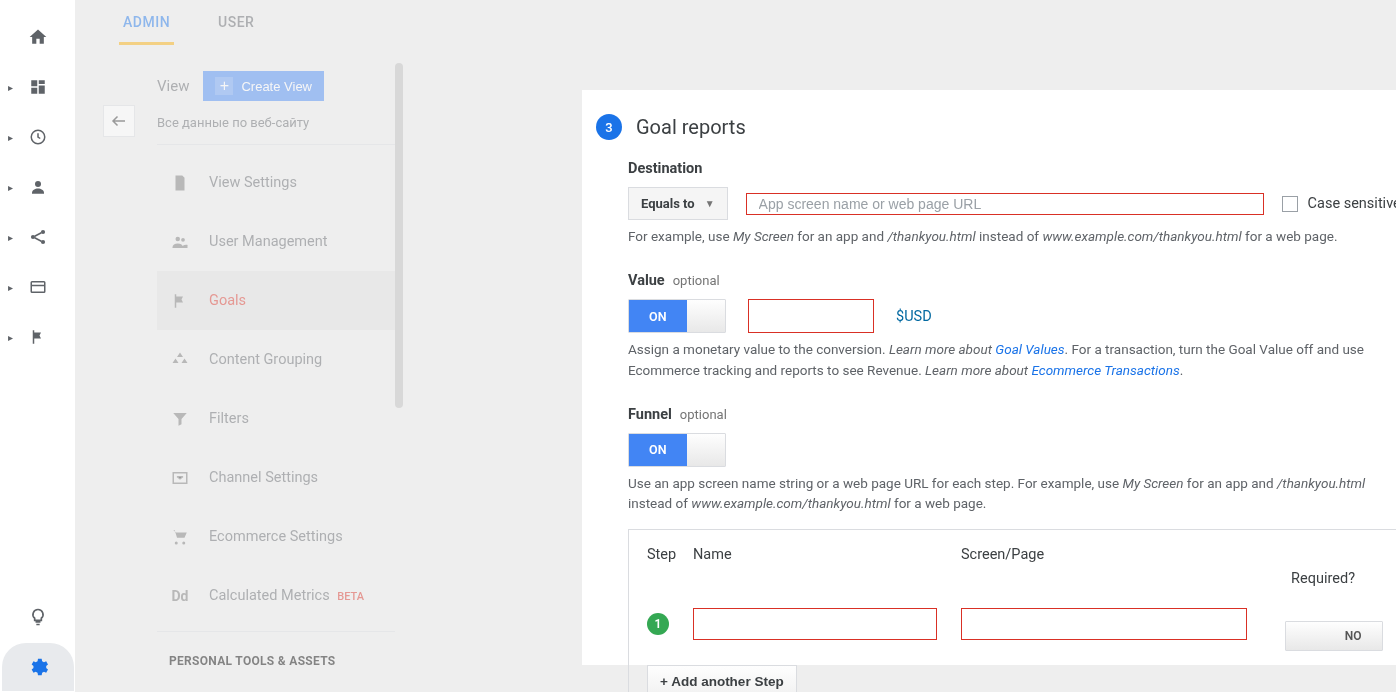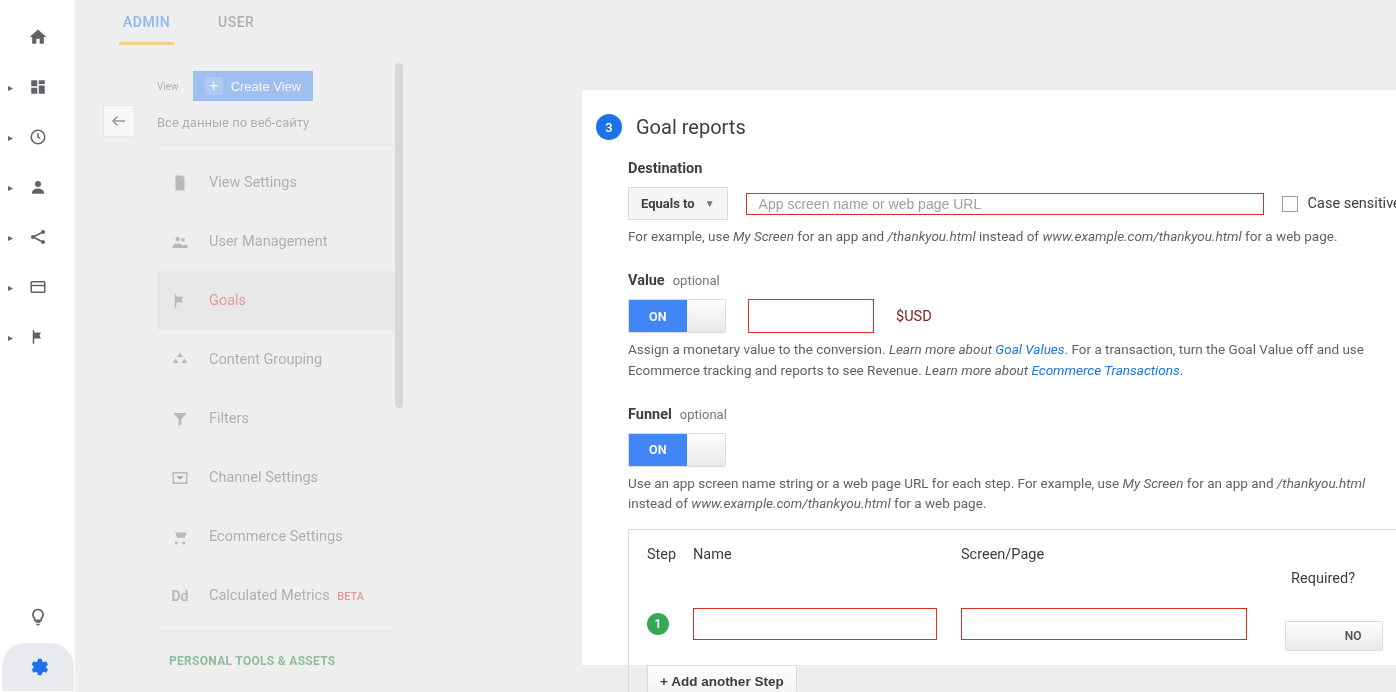--- a/index.html
+++ b/index.html
@@ -23,32 +23,32 @@
   .tab { padding: 14px 4px 12px; font-size: 14px; font-weight: 500; letter-spacing: .5px; color: #5f6368; cursor: pointer; border-bottom: 3px solid transparent; }
   .tab.active { color: #1a73e8; border-bottom-color: #f9ab00; }
   
   .admin-body { display: flex; padding: 18px 0 0 20px; position: relative; }
   .back-pill { position: absolute; left: 28px; top: 105px; width: 32px; height: 32px; border: 1px solid #dadce0; background: #fff; display: flex; align-items: center; justify-content: center; font-size: 16px; color: #333; cursor: pointer; z-index: 0; }
   
   .view-col { width: 300px; padding-left: 62px; position: relative; }
   .scroll-track { position: absolute; right: -8px; top: 0; width: 8px; height: 345px; background: #bdbdbd; border-radius: 4px; }
   
   .view-head { display: flex; align-items: center; gap: 14px; padding: 8px 0 14px; }
-  .view-head-label { font-size: 10px; color: #5f6368; }
+  .view-head-label { font-size: 15px; color: #5f6368; }
   .create-btn { background: #4285f4; color: #fff; font-size: 13px; font-weight: 500; padding: 6px 12px; border: none; display: flex; align-items: center; gap: 8px; cursor: pointer; }
   .create-btn .plus { width: 18px; height: 18px; background: rgba(255,255,255,.18); display:flex; align-items:center; justify-content:center; font-size:16px; line-height:1; }
   .view-subtitle { font-size: 13px; color: #5f6368; padding-bottom: 14px; border-bottom: 1px solid #dadce0; }
   
   .menu { margin-top: 8px; }
   .menu-item { display: flex; align-items: center; gap: 18px; height: 59px; padding: 0 12px; font-size: 14.5px; color: #5f6368; cursor: pointer; }
   .menu-item.active { background: #e0e0e0; color: #d93025; }
   .menu-item .mi-icon { width: 22px; color: #757575; display:flex; align-items:center; justify-content:center; }
   .menu-item.active .mi-icon { color: #757575; }
   .beta { color: #d93025; font-size: 11px; font-weight: 500; margin-left: 4px; }
-  .section-head { font-size: 12px; font-weight: 700; color: #15803d; letter-spacing: .3px; padding: 22px 12px 10px; border-top: 1px solid #dadce0; margin-top: 6px; }
+  .section-head { font-size: 12px; font-weight: 700; color: #000000; letter-spacing: .3px; padding: 22px 12px 10px; border-top: 1px solid #dadce0; margin-top: 6px; }
   
   
   .panel { position: absolute; left: 507px; top: 90px; width: 862px; height: 575px; background: #fff; z-index: 2; }
   .panel-inner { padding: 24px 40px 24px 46px; }
   .step-header { display: flex; align-items: center; gap: 14px; margin-bottom: 20px; margin-left: -32px; }
   .step-num { width: 26px; height: 26px; border-radius: 50%; background: #1a73e8; color: #fff; font-size: 13px; font-weight: 500; display:flex; align-items:center; justify-content:center; }
   .step-title { font-size: 20px; color: #3c4043; font-weight: 400; }
   
   .field-label { font-size: 14.5px; font-weight: 700; color: #3c4043; margin-bottom: 10px; }
   .opt-tag { font-size: 13px; font-weight: 400; color: #757575; margin-left: 8px; }
@@ -70,21 +70,21 @@
   
   .toggle-row { display:flex; align-items:center; gap: 22px; }
   .toggle { width: 98px; height: 34px; border: 1px solid #dadce0; border-radius: 1px; display:flex; overflow:hidden; cursor:pointer; }
   .toggle .on { flex: 0 0 60%; background: #4285f4; color:#fff; font-size:12.5px; font-weight:600; display:flex; align-items:center; justify-content:center; }
   .toggle .off { flex: 1; background: linear-gradient(#fefefe,#e8e8e8); }
   .toggle.small { width: 98px; height: 30px; }
   .toggle.no .on { flex: 0 0 40%; background: linear-gradient(#fefefe,#e8e8e8); color:#555; font-weight:600; font-size:12px; }
   .toggle.no .off { flex: 0 0 60%; background: linear-gradient(#fefefe,#e8e8e8); display:flex; align-items:center; justify-content:center; font-size:12px; font-weight:600; color:#555; }
   
   .val-input { width: 126px; height: 34px; border: 1px solid #d93025; padding: 0 8px; }
-  .currency { font-size: 14.5px; color: #7f1d1d; }
+  .currency { font-size: 14.5px; color: #0369a1; }
   
   .funnel-box { border: 1px solid #dadce0; margin-top: 16px; padding: 16px 18px 18px; }
   .fhcols { display:flex; font-size: 14.5px; color: #3c4043; margin-bottom: 10px; }
   .fcol-step { width: 46px; }
   .fcol-name { width: 268px; }
   .fcol-page { width: 310px; }
   .fcol-req  { flex:1; text-align:right; padding-right: 30px; margin-top: 24px; }
   .frow { display:flex; align-items:center; }
   .fstep-badge { width: 22px; height: 22px; border-radius: 50%; background: #34a853; color:#fff; font-size:12px; font-weight:600; display:flex; align-items:center; justify-content:center; }
   .finput { height: 32px; border: 1px solid #d93025; width: 244px; }

